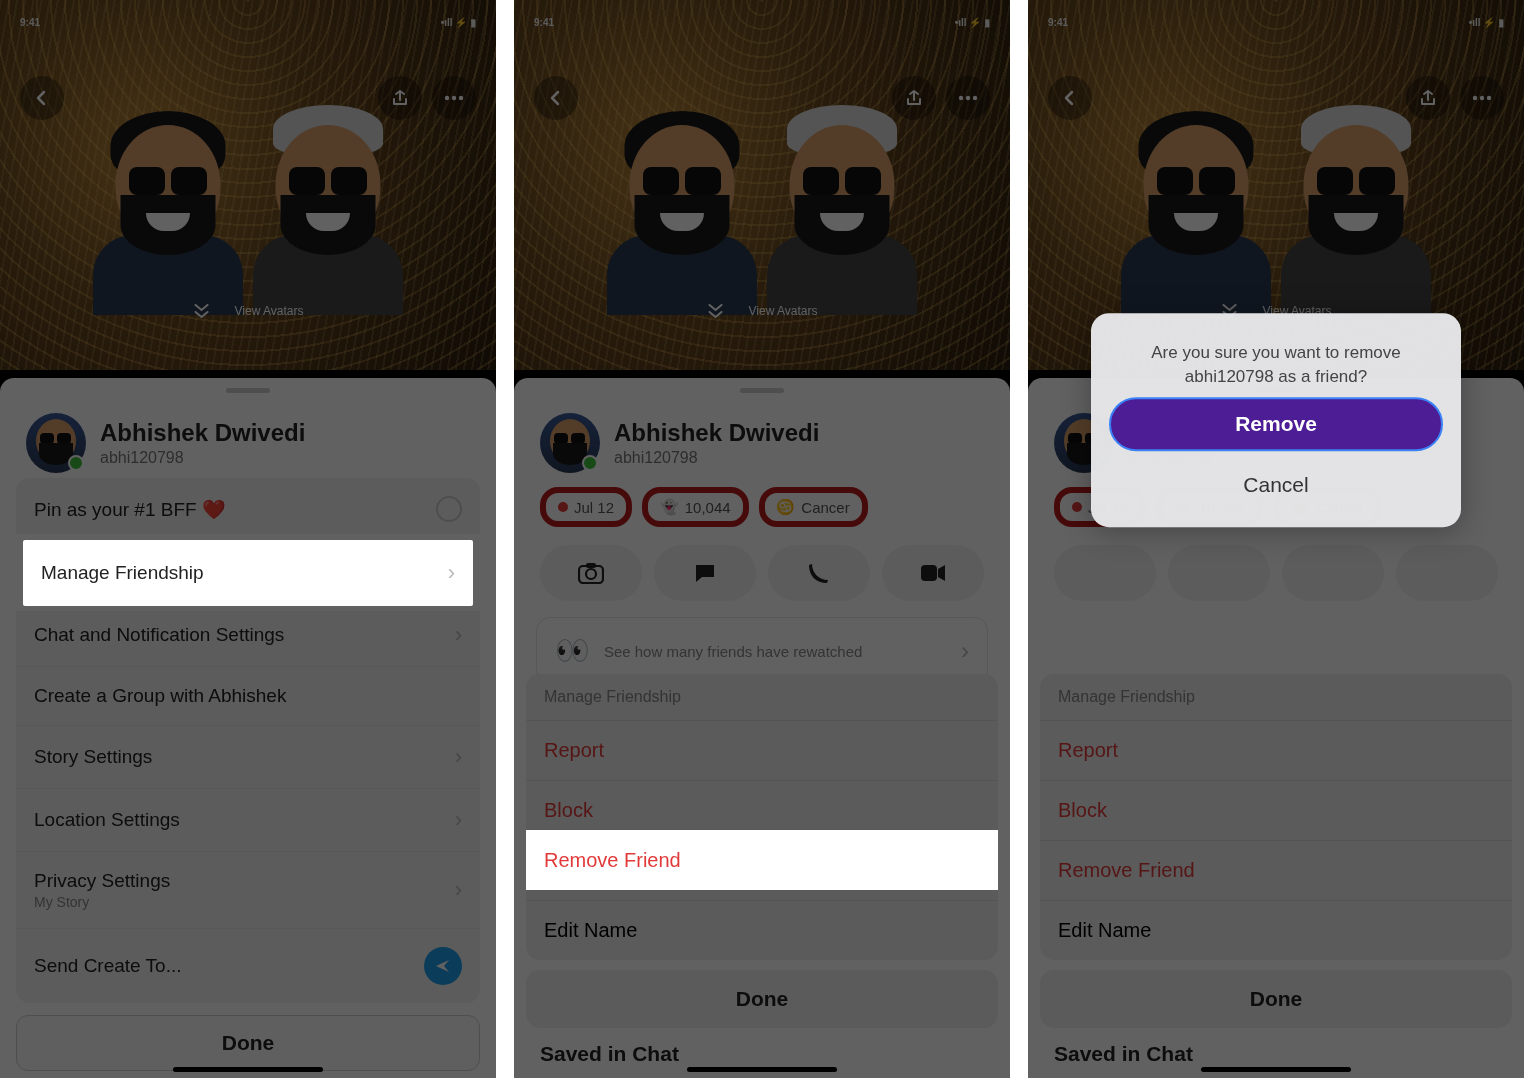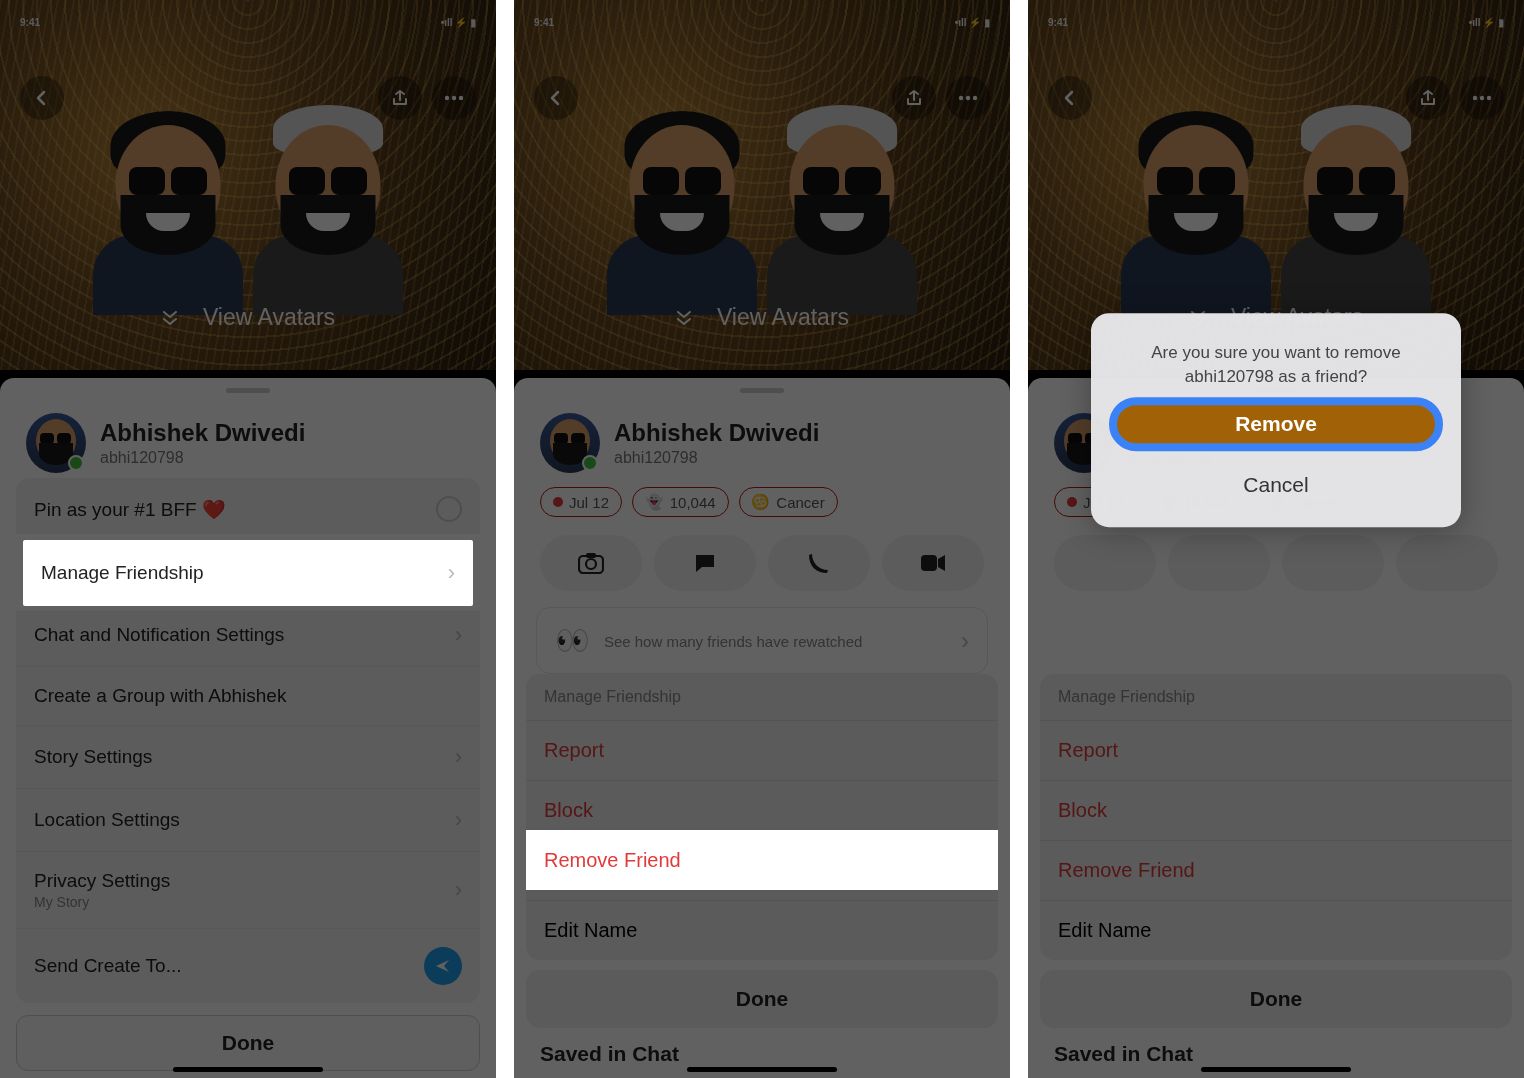--- a/index.html
+++ b/index.html
@@ -96,21 +96,21 @@
     position:absolute;bottom:0;left:50%;transform:translateX(-50%);
     width:150px;height:80px;background:#2b3a55;border-radius:40px 40px 0 0;
   }
   .bitmoji.cap .cap{
     position:absolute;top:10px;left:50%;transform:translateX(-50%);
     width:110px;height:48px;background:#ddd;border-radius:50% 50% 20% 20%;
   }
   .bitmoji.cap .body{background:#444;}
   .view-avatars {
     position:absolute; top:304px; left:50%; transform:translateX(-50%);
-    color:#fff; font-size:23px; font-weight:500;
+    color:#fff; font-size:12px; font-weight:500;
     display:flex;align-items:center;gap:24px;
     z-index:5;
   }
   .sheet {
     position:absolute; left:0; right:0; bottom:0;
     background:#fff;
     border-radius:14px 14px 0 0;
     z-index:7;
     padding-top:6px;
   }
@@ -137,21 +137,21 @@
     width:40px;height:44px;background:#d9a06b;border-radius:50%;
   }
   .avatar-sm .gl{position:absolute;top:20px;left:50%;transform:translateX(-50%);width:32px;height:12px;display:flex;gap:3px;}
   .avatar-sm .gl span{width:14px;height:11px;background:#111;border-radius:4px;}
   .avatar-sm .bd{position:absolute;top:30px;left:50%;transform:translateX(-50%);width:34px;height:22px;background:#1a1a1a;border-radius:0 0 50% 50%;}
   .profile-name{font-size:24px;font-weight:700;color:#222;}
   .profile-user{font-size:16px;color:#777;margin-top:2px;}
   .chips{display:flex;gap:10px;padding:8px 26px 18px;}
   .chip{
     display:flex;align-items:center;gap:6px;
-    border:1px solid #b91c1c;border-radius:18px;
+    border:6px solid #b91c1c;border-radius:18px;
     padding:5px 12px;font-size:15px;color:#555;
   }
   .chip .dot{width:10px;height:10px;border-radius:50%;}
   .action-row{
     display:flex;gap:12px;padding:0 26px 16px;
   }
   .action-btn{
     flex:1;height:56px;background:#f2f2f2;border-radius:28px;
     display:flex;align-items:center;justify-content:center;
     font-size:24px;color:#222;
@@ -237,24 +237,24 @@
     width:370px;background:rgba(230,230,232,.98);
     border-radius:18px;z-index:200;
     padding:28px 18px 22px;
     text-align:center;
     box-shadow:0 3px 30px rgba(0,0,0,.3);
   }
   .alert-msg{
     font-size:17px;color:#444;line-height:1.4;margin-bottom:8px;
   }
   .alert-remove{
-    height:54px;border-radius:30px;background:#a16207;
+    height:54px;border-radius:30px;background:#4c1d95;
     color:#fff;font-size:21px;font-weight:700;
     display:flex;align-items:center;justify-content:center;
-    border:8px solid #3b82f6;
+    border:2px solid #3b82f6;
     margin-bottom:14px;
   }
   .alert-cancel{
     font-size:21px;color:#333;font-weight:500;padding:8px 0;
   }
 
   svg{display:block;}
 </style>
 </head>
 <body>

